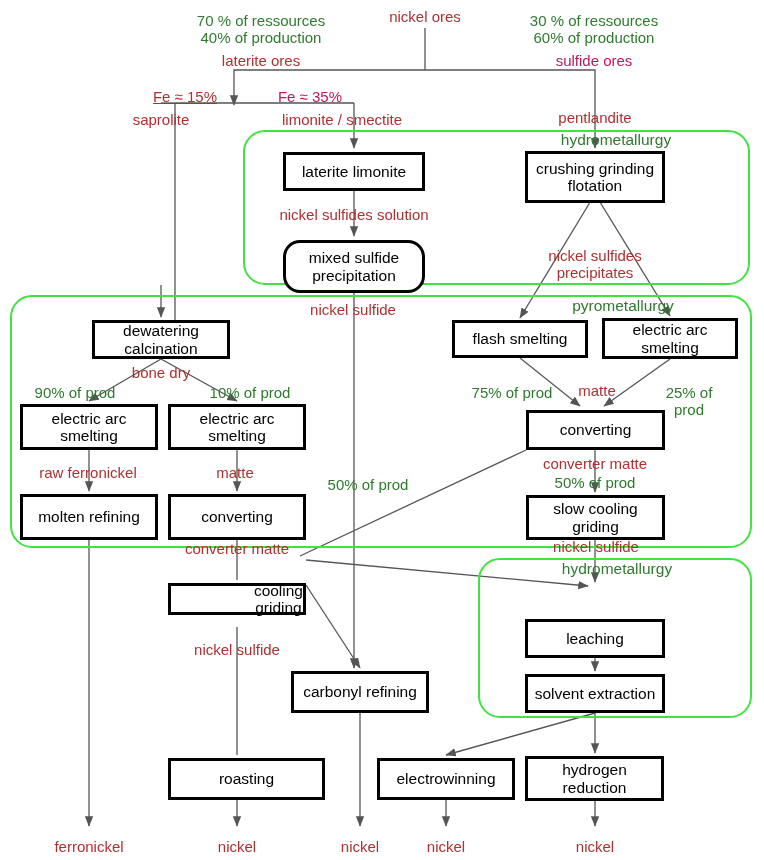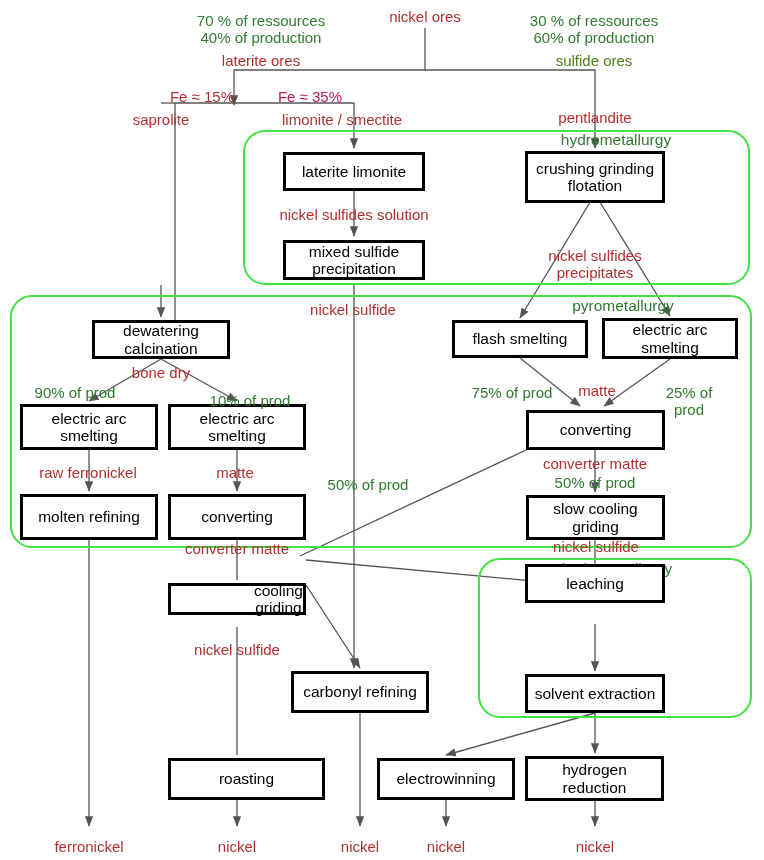--- a/index.html
+++ b/index.html
@@ -121,53 +121,53 @@
       <div class="group" style="left: 478px; top: 558px; width: 274px; height: 160px; border-color: rgb(65, 226, 65);"></div>
       <div class="grouplabel" style="left: 617px; top: 560px; transform: translateX(-50%); color: rgb(47, 122, 47);">hydrometallurgy</div>
     </div>
   <div id="labels-layer">
       <div class="lbl center red" style="left: 425px; top: 8px; color: rgb(176, 48, 48);">nickel ores</div>
       <div class="lbl center green" style="left: 261px; top: 12px; color: rgb(47, 122, 47);">70 % of ressources
 40% of production</div>
       <div class="lbl center red" style="left: 261px; top: 52px; color: rgb(176, 48, 48);">laterite ores</div>
       <div class="lbl center green" style="left: 594px; top: 12px; color: rgb(47, 122, 47);">30 % of ressources
 60% of production</div>
-      <div class="lbl center red" style="left: 594px; top: 52px; color: #4d7c0f;">sulfide ores</div>
-      <div class="lbl center red" style="left: 202px; top: 88px; color: rgb(176, 48, 48);">Fe ≈ 15%</div>
+      <div class="lbl center red" style="left: 594px; top: 52px; color: #be185d;">sulfide ores</div>
+      <div class="lbl center red" style="left: 185px; top: 88px; color: rgb(176, 48, 48); text-decoration: underline;">Fe ≈ 15%</div>
       <div class="lbl center red" style="left: 310px; top: 88px; color: #be185d;">Fe ≈ 35%</div>
       <div class="lbl center red" style="left: 161px; top: 111px; color: rgb(176, 48, 48);">saprolite</div>
       <div class="lbl center red" style="left: 342px; top: 111px; color: rgb(176, 48, 48);">limonite / smectite</div>
       <div class="lbl center red" style="left: 595px; top: 109px; color: rgb(176, 48, 48);">pentlandite</div>
       <div class="lbl center red" style="left: 354px; top: 206px; color: rgb(176, 48, 48);">nickel sulfides solution</div>
       <div class="lbl center red" style="left: 595px; top: 247px; color: rgb(176, 48, 48);">nickel sulfides precipitates</div>
       <div class="lbl center red" style="left: 353px; top: 301px; color: rgb(176, 48, 48);">nickel sulfide</div>
       <div class="lbl center red" style="left: 161px; top: 364px; color: rgb(176, 48, 48);">bone dry</div>
       <div class="lbl center green" style="left: 75px; top: 384px; color: rgb(47, 122, 47);">90% of prod</div>
-      <div class="lbl center green" style="left: 250px; top: 384px; color: rgb(47, 122, 47); margin-top: 8px;">10% of prod</div>
+      <div class="lbl center green" style="left: 250px; top: 384px; color: rgb(47, 122, 47);">10% of prod</div>
       <div class="lbl center green" style="left: 512px; top: 384px; color: rgb(47, 122, 47);">75% of prod</div>
       <div class="lbl center red" style="left: 597px; top: 382px; color: rgb(176, 48, 48);">matte</div>
       <div class="lbl center green" style="left: 689px; top: 384px; color: rgb(47, 122, 47);">25% of prod</div>
       <div class="lbl center red" style="left: 88px; top: 464px; color: rgb(176, 48, 48);">raw ferronickel</div>
       <div class="lbl center red" style="left: 235px; top: 464px; color: rgb(176, 48, 48);">matte</div>
       <div class="lbl center green" style="left: 368px; top: 476px; color: rgb(47, 122, 47);">50% of prod</div>
       <div class="lbl center red" style="left: 595px; top: 455px; color: rgb(176, 48, 48);">converter matte</div>
       <div class="lbl center green" style="left: 595px; top: 474px; color: rgb(47, 122, 47);">50% of prod</div>
       <div class="lbl center red" style="left: 237px; top: 540px; color: rgb(176, 48, 48);">converter matte</div>
       <div class="lbl center red" style="left: 596px; top: 538px; color: rgb(176, 48, 48);">nickel sulfide</div>
       <div class="lbl center red" style="left: 237px; top: 641px; color: rgb(176, 48, 48);">nickel sulfide</div>
     </div>
   <div id="nodes-layer">
       <div class="node" style="left: 283px; top: 152px; width: 142px; height: 39px; border-color: rgb(0, 0, 0);">
         <span>laterite limonite</span>
       </div>
       <div class="node" style="left: 525px; top: 151px; width: 140px; height: 52px; border-color: rgb(0, 0, 0);">
         <span>crushing grinding
 flotation</span>
       </div>
-      <div class="node" style="left: 283px; top: 240px; width: 142px; height: 40px; border-color: rgb(0, 0, 0);">
+      <div class="node" style="left: 283px; top: 240px; width: 142px; height: 53px; border-color: rgb(0, 0, 0); border-radius: 17px;">
         <span>mixed sulfide
 precipitation</span>
       </div>
       <div class="node" style="left: 92px; top: 320px; width: 138px; height: 39px; border-color: rgb(0, 0, 0);">
         <span>dewatering
 calcination</span>
       </div>
       <div class="node" style="left: 452px; top: 320px; width: 136px; height: 38px; border-color: rgb(0, 0, 0);">
         <span>flash smelting</span>
       </div>
@@ -193,21 +193,21 @@
         <span>converting</span>
       </div>
       <div class="node" style="left: 526px; top: 495px; width: 139px; height: 45px; border-color: rgb(0, 0, 0);">
         <span>slow cooling
 griding</span>
       </div>
       <div class="node" style="left: 168px; top: 583px; width: 138px; height: 32px; border-color: rgb(0, 0, 0); justify-content: flex-end;">
         <span>cooling
 griding</span>
       </div>
-      <div class="node" style="left: 525px; top: 564px; width: 140px; height: 39px; border-color: rgb(0, 0, 0);">
+      <div class="node" style="left: 525px; top: 619px; width: 140px; height: 39px; border-color: rgb(0, 0, 0);">
         <span>leaching</span>
       </div>
       <div class="node" style="left: 291px; top: 671px; width: 138px; height: 42px; border-color: rgb(0, 0, 0);">
         <span>carbonyl refining</span>
       </div>
       <div class="node" style="left: 525px; top: 674px; width: 140px; height: 39px; border-color: rgb(0, 0, 0);">
         <span>solvent extraction</span>
       </div>
       <div class="node" style="left: 168px; top: 758px; width: 157px; height: 42px; border-color: rgb(0, 0, 0);">
         <span>roasting</span>

